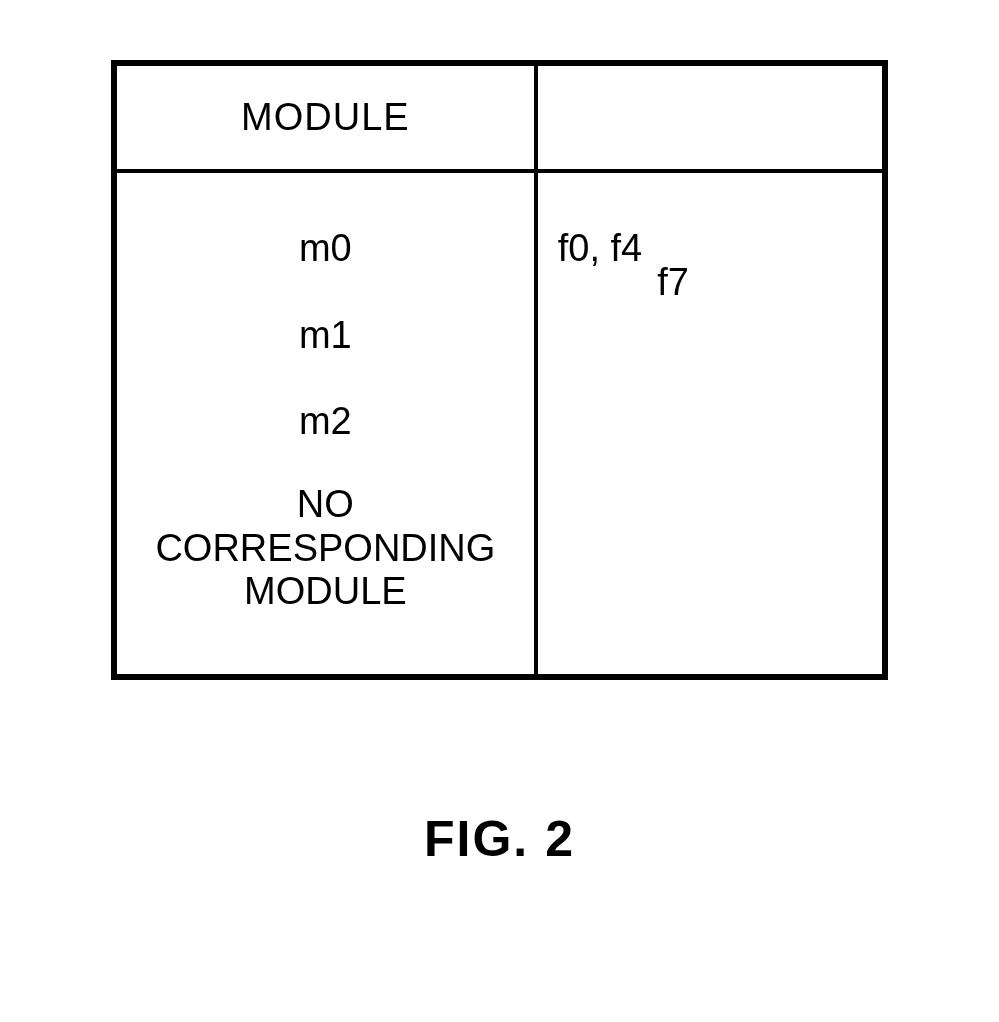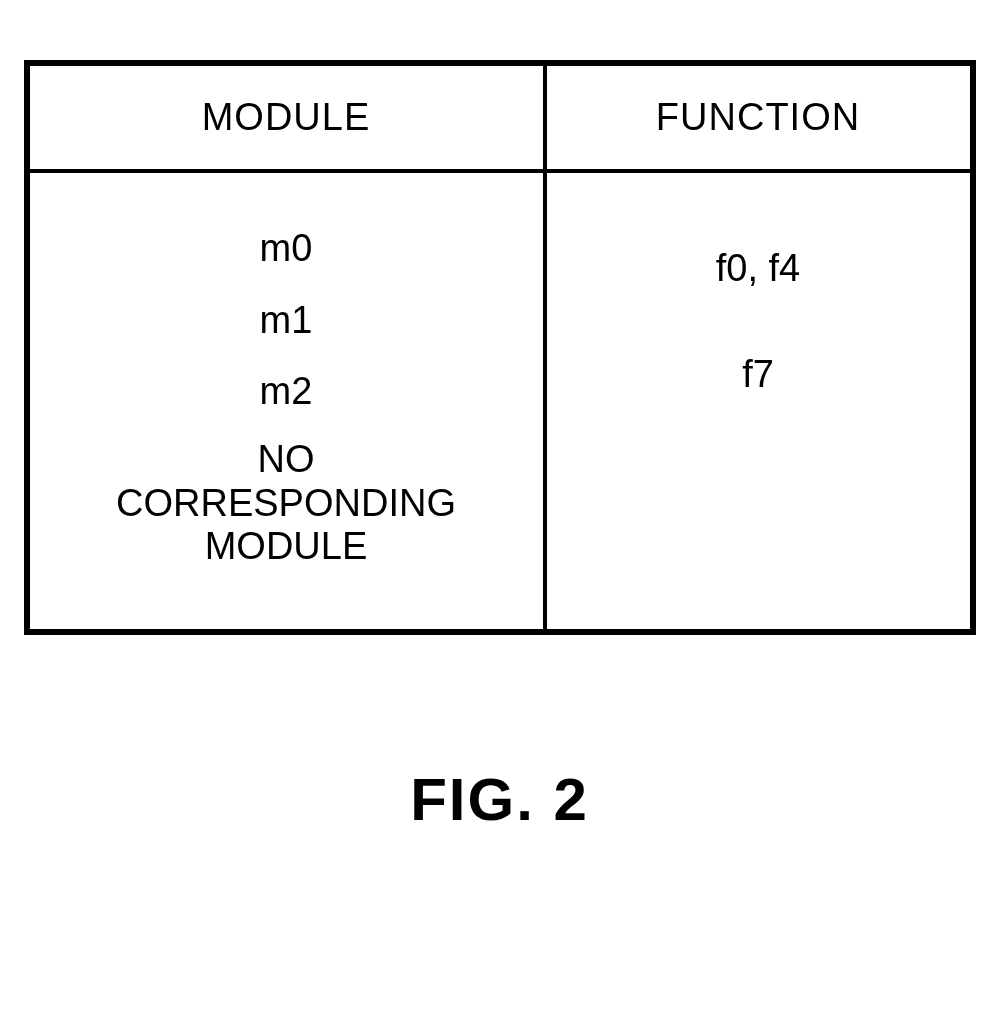--- a/index.html
+++ b/index.html
@@ -10,21 +10,21 @@
     body {
       background: white;
       font-family: Arial, Helvetica, sans-serif;
       display: flex;
       flex-direction: column;
       align-items: center;
       padding: 60px 40px;
     }
     .table-container {
       border: 6px solid black;
-      width: 952px;
+      width: 777px;
     }
     .header-row {
       display: flex;
       border-bottom: 4px solid black;
     }
     .header-cell {
       padding: 30px 20px;
       text-align: center;
       font-size: 38px;
       font-weight: normal;
@@ -35,58 +35,57 @@
       border-right: 4px solid black;
     }
     .header-function {
       flex: 0 0 45%;
     }
     .body-section {
       display: flex;
     }
     .body-col {
       padding: 40px 20px 50px 20px;
+      gap: 15px;
     }
     .body-module {
       flex: 0 0 55%;
       border-right: 4px solid black;
       display: flex;
       flex-direction: column;
       align-items: center;
     }
     .body-function {
       flex: 0 0 45%;
       display: flex;
-      flex-direction: column;
-      margin-top: 20px;
+      flex-direction: row;
     }
     .row-item {
       font-size: 38px;
       text-align: center;
       line-height: 1.15;
       padding: 14px 0;
     }
     .multiline {
       padding: 10px 0;
     }
     .caption {
       margin-top: 130px;
-      font-size: 60px;
+      font-size: 50px;
       font-weight: 900;
       letter-spacing: 2px;
       font-family: Arial, Helvetica, sans-serif;
     }
   </style>
 </head>
 <body>
 
 <div class="table-container">
   <div class="header-row">
     <div class="header-cell header-module">MODULE</div>
-    <div class="header-cell header-function">FUNCTION</div>
   </div>
   <div class="body-section">
     <div class="body-col body-module">
       <div class="row-item">m0</div>
       <div class="row-item">m1</div>
       <div class="row-item">m2</div>
       <div class="row-item multiline">NO<br>CORRESPONDING<br>MODULE</div>
     </div>
     <div class="body-col body-function">
       <div class="row-item">f0, f4</div>

